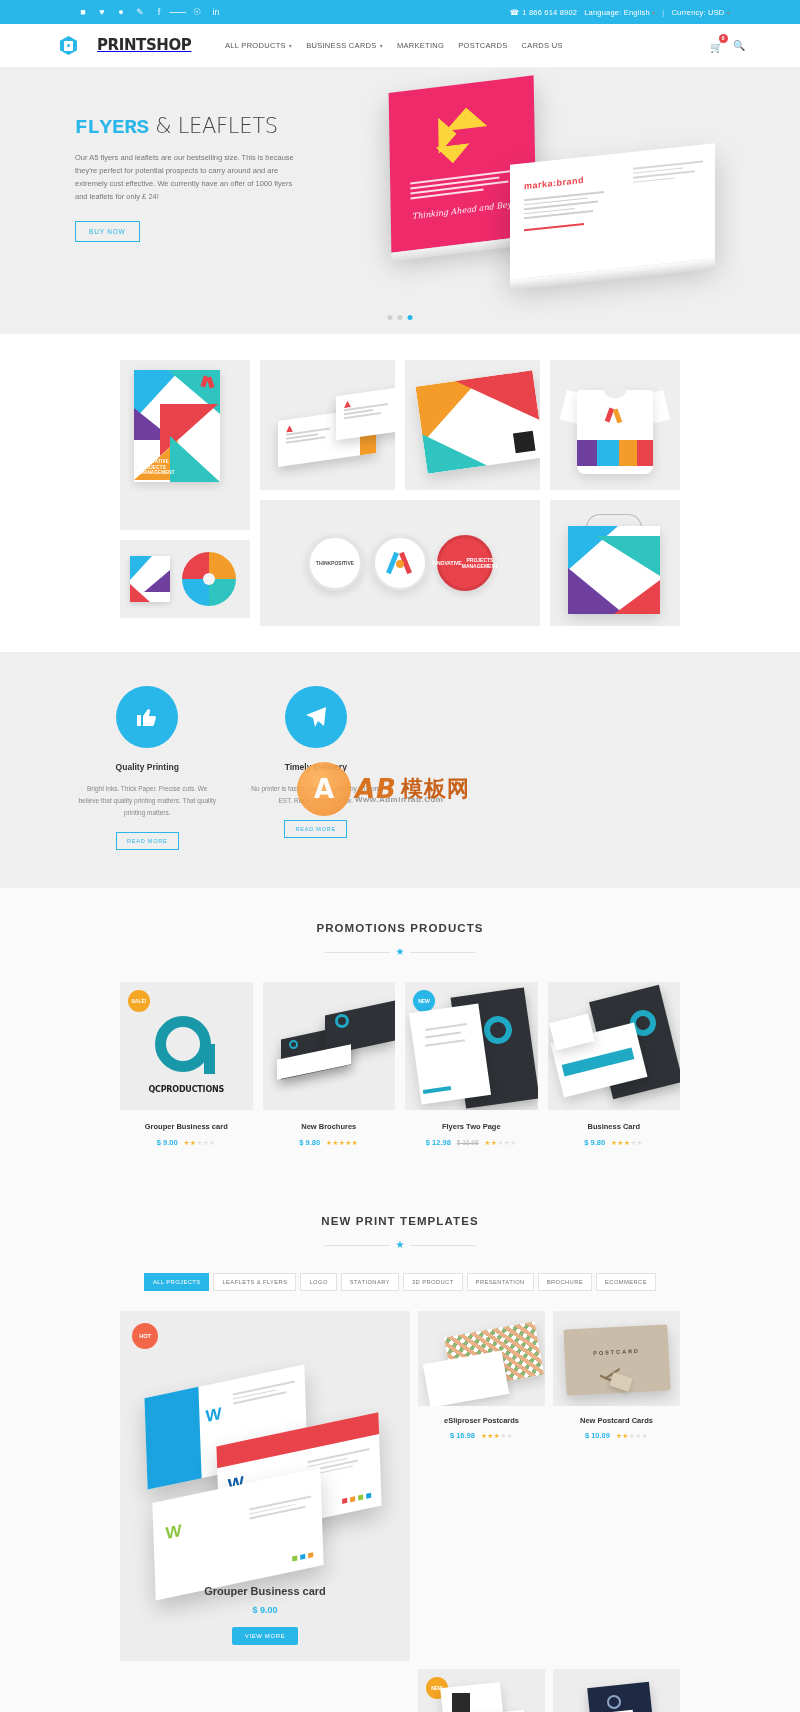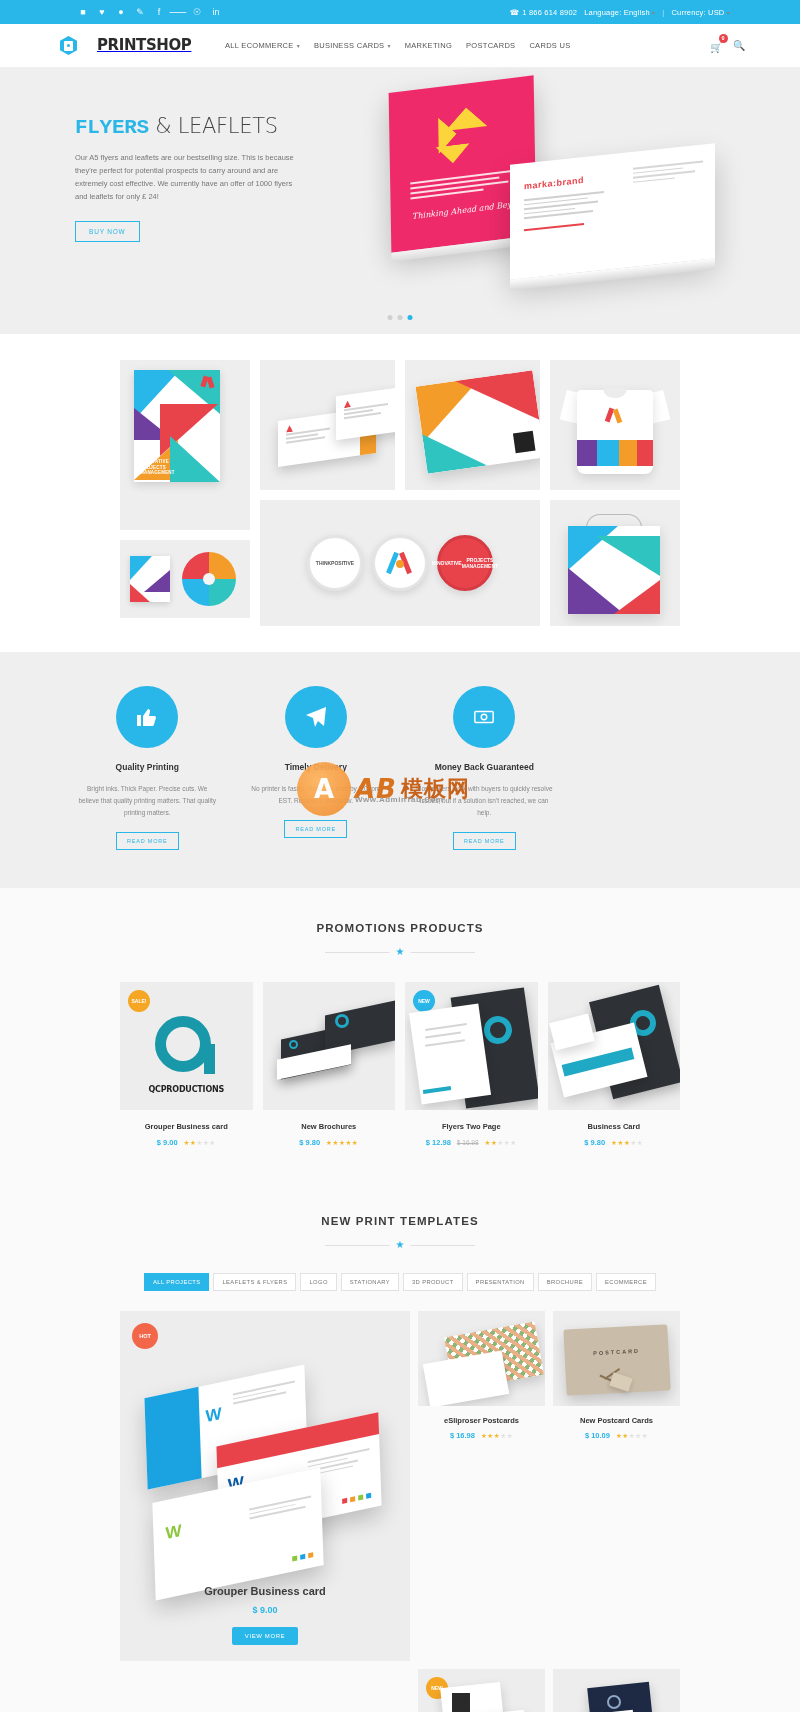--- a/index.html
+++ b/index.html
@@ -354,21 +354,21 @@
       <a class="logo" href="#">
         <span class="logo-mark">
           <span class="hex"></span>
             <span class="hex2"></span>
             <span class="hex3"></span>
         </span>
         <span class="logo-text">PRINTSHOP</span>
       </a>
       <nav class="mainnav">
         <a href="#">
-          <span>ALL ECOMMERCE</span>
+          <span>ALL PRODUCTS</span>
           <span class="caret">▾</span>
         </a>
         <a href="#">
           <span>BUSINESS CARDS</span>
           <span class="caret">▾</span>
         </a>
         <a href="#">MARKETING</a>
         <a href="#">POSTCARDS</a>
         <a href="#">CARDS US</a>
       </nav>
@@ -576,31 +576,20 @@
           <svg width="24" height="24" viewBox="0 0 24 24" fill="#fff">
               <path d="M22 2L2 10l7 3 2 9 3-6 6 5z"></path>
             </svg>
         </div>
         <div class="svc-title">Timely Delivery</div>
         <div class="svc-text">No printer is faster. Order for print by 8:00pm EST. Receive it tomorrow.</div>
         <a class="btn-outline" href="#">READ MORE</a>
       </div>
 
 
-      <div class="svc">
-        <div class="svc-circle">
-          <svg width="22" height="22" viewBox="0 0 24 24" fill="none" stroke="#fff" stroke-width="1.6">
-              <rect x="2" y="6" width="20" height="12" rx="1"></rect>
-              <circle cx="12" cy="12" r="3"></circle>
-            </svg>
-        </div>
-        <div class="svc-title">Money Back Guaranteed</div>
-        <div class="svc-text">Most sellers work with buyers to quickly resolve issues, but if a solution isn't reached, we can help.</div>
-        <a class="btn-outline" href="#">READ MORE</a>
-      </div>
     </div>
   </div>
 
   <div class="promos">
     <div class="sec-head">
       <div class="sec-title">PROMOTIONS PRODUCTS</div>
       <div class="sec-deco">
         <span class="line"></span>
           <span class="star">★</span>
       </div>

